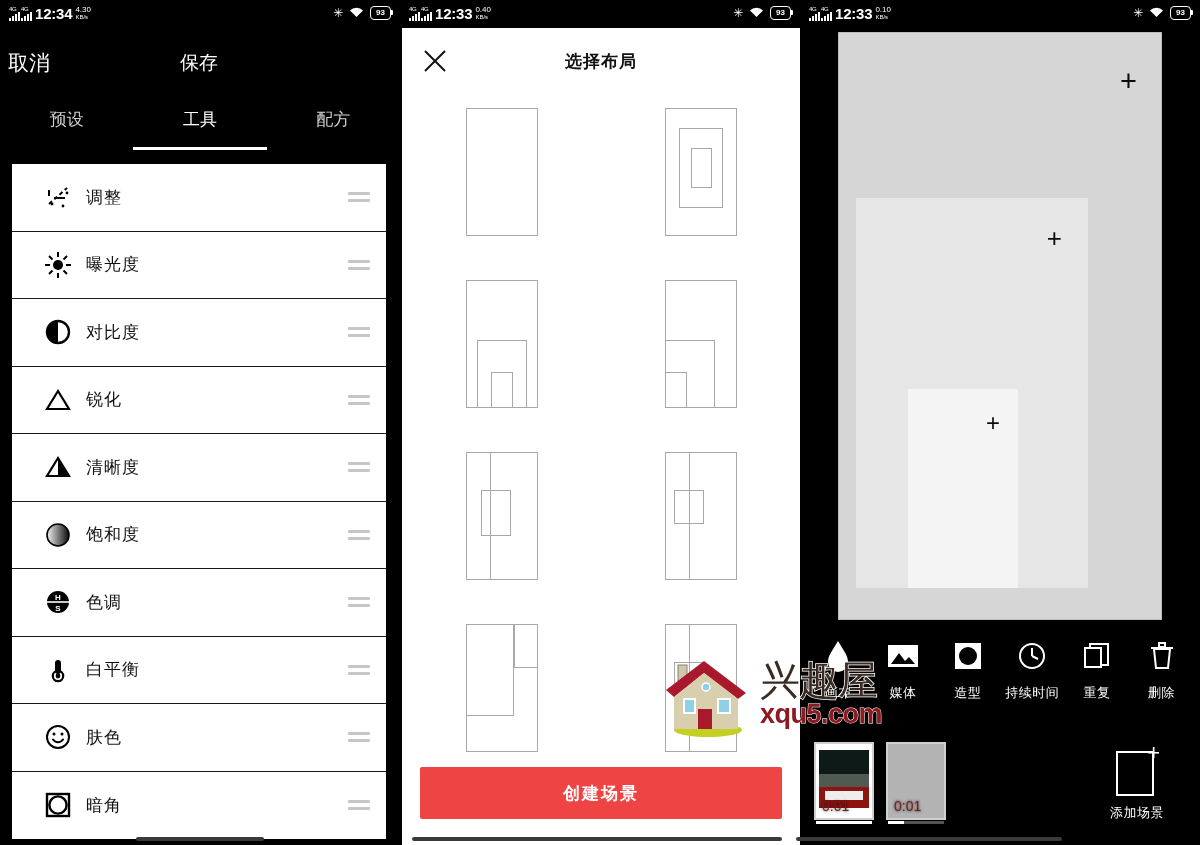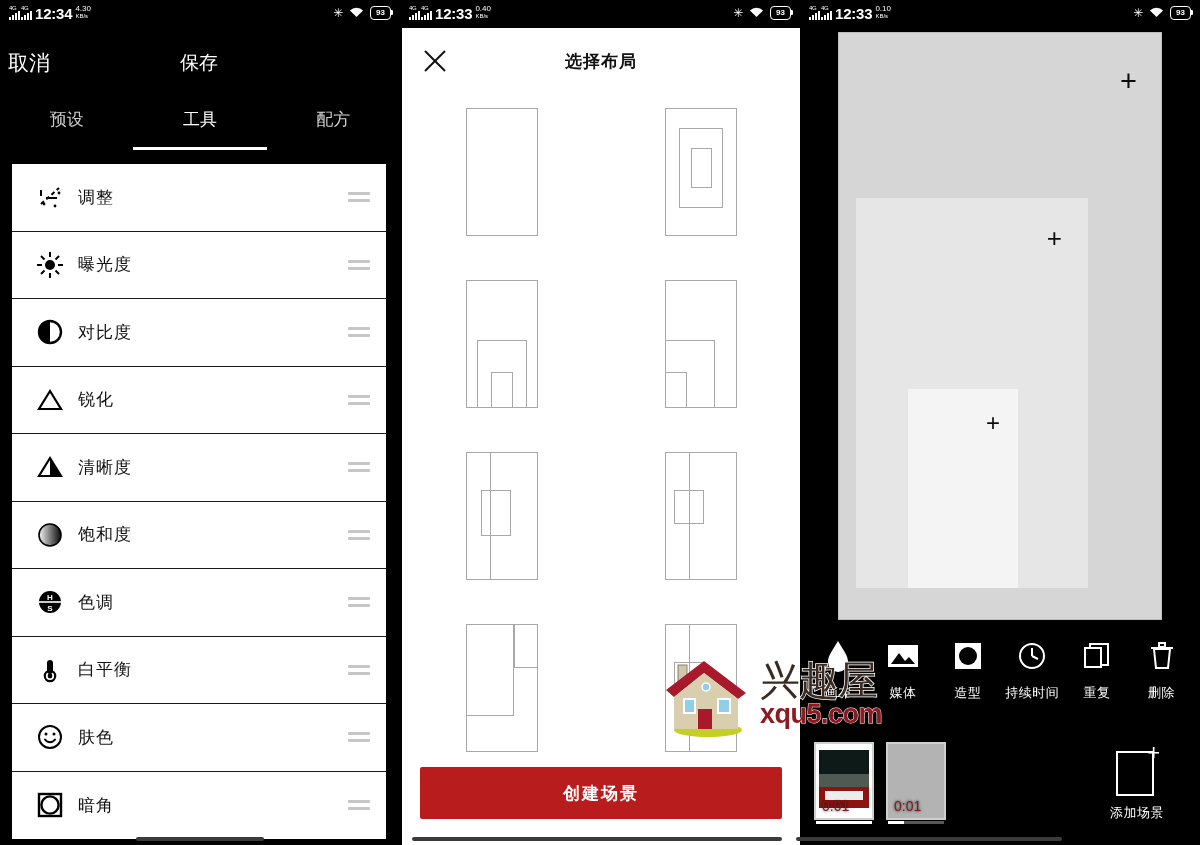--- a/index.html
+++ b/index.html
@@ -11,21 +11,21 @@
   }
   .stage { position: relative; width: 1200px; height: 845px; background: #000; }
 
   
   .statusbar {
     position: absolute; top: 0; height: 26px;
     display: flex; align-items: center;
     color: #fff; font-size: 11px;
     padding: 0 9px;
   }
-  .sb-left { display: flex; align-items: flex-start; gap: 1px; }
+  .sb-left { display: flex; align-items: center; gap: 1px; }
   .sig { display: flex; flex-direction: column; align-items: flex-start; line-height: 1; }
   .sig-label { font-size: 6px; letter-spacing: -0.3px; transform: scaleY(0.9); }
   .bars { display: flex; align-items: flex-end; gap: 1px; height: 9px; }
   .bars i { display: block; width: 2px; background: #fff; }
   .bars i:nth-child(1) { height: 3px; }
   .bars i:nth-child(2) { height: 5px; }
   .bars i:nth-child(3) { height: 7px; }
   .bars i:nth-child(4) { height: 9px; }
   .clock { font-size: 15px; font-weight: 600; letter-spacing: -0.2px; margin-left: 2px; }
   .netspd { display: flex; flex-direction: column; line-height: 1.05; margin-left: 2px; }
@@ -62,21 +62,21 @@
   .p1-tabs .tab { flex: 1; text-align: center; position: relative; padding-top: 8px; }
   .p1-tabs .tab.active { color: #fff; }
   .p1-tabs .tab.active .ul {
     position: absolute; left: 50%; transform: translateX(-50%);
     bottom: 0px; width: 134px; height: 3px; background: #fff;
   }
 
   .p1-list { position: absolute; top: 164px; left: 12px; width: 374px; }
   .p1-row {
     height: 67.5px; background: #fff; border-bottom: 1.5px solid #1a1a1a;
-    display: flex; align-items: center; padding: 0 16px 0 18px;
+    display: flex; align-items: center; padding: 0 16px 0 26px;
   }
   .p1-row:last-child { border-bottom: none; }
   .p1-ico { width: 40px; display: flex; align-items: center; justify-content: center; color: #000; }
   .p1-label { font-size: 17px; color: #111; margin-left: 8px; letter-spacing: 1px; }
   .p1-drag { margin-left: auto; display: flex; flex-direction: column; gap: 4px; }
   .p1-drag span { display: block; width: 22px; height: 3px; background: #c6c6c6; border-radius: 1px; }
 
   
   #panel2 { position: absolute; left: 400px; top: 0; width: 400px; height: 845px; background: #000; }
   .p2-sheet { position: absolute; top: 28px; left: 2px; width: 398px; height: 817px; background: #fff; font-weight: bold; }
@@ -88,21 +88,21 @@
     position: absolute; top: 80px; left: 0; width: 398px; height: 660px;
     display: grid; grid-template-columns: 1fr 1fr;
     grid-auto-rows: 172px; justify-items: center; align-items: start;
     overflow: hidden;
   }
   .lay { width: 72px; height: 128px; position: relative; }
   .lay .bx { position: absolute; border: 1.6px solid #a8a8a8; background: transparent; }
 
   .p2-cta {
     position: absolute; left: 18px; bottom: 26px; width: 362px; height: 52px;
-    background: #b91c1c; display: flex; align-items: center; justify-content: center;
+    background: #ef4444; display: flex; align-items: center; justify-content: center;
     color: #fff; font-size: 17px; letter-spacing: 2px; border-radius: 2px;
   }
 
   
   #panel3 { position: absolute; left: 800px; top: 0; width: 400px; height: 845px; background: #000; }
   .p3-canvas {
     position: absolute; left: 38px; top: 32px; width: 324px; height: 588px;
     background: #d6d6d6; border: 1px solid #bdbdbd;
   }
   .p3-box2 {

